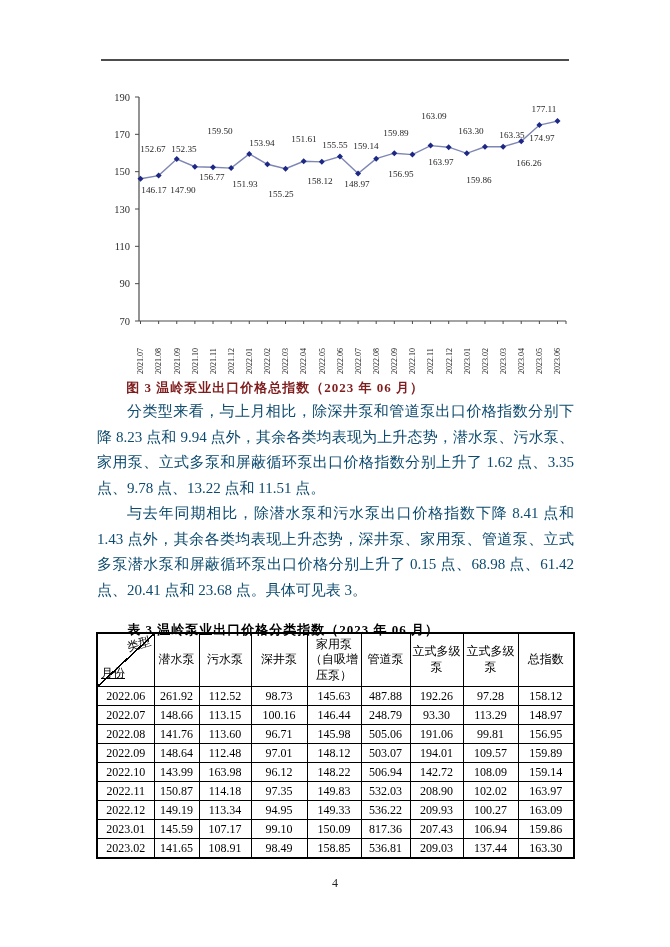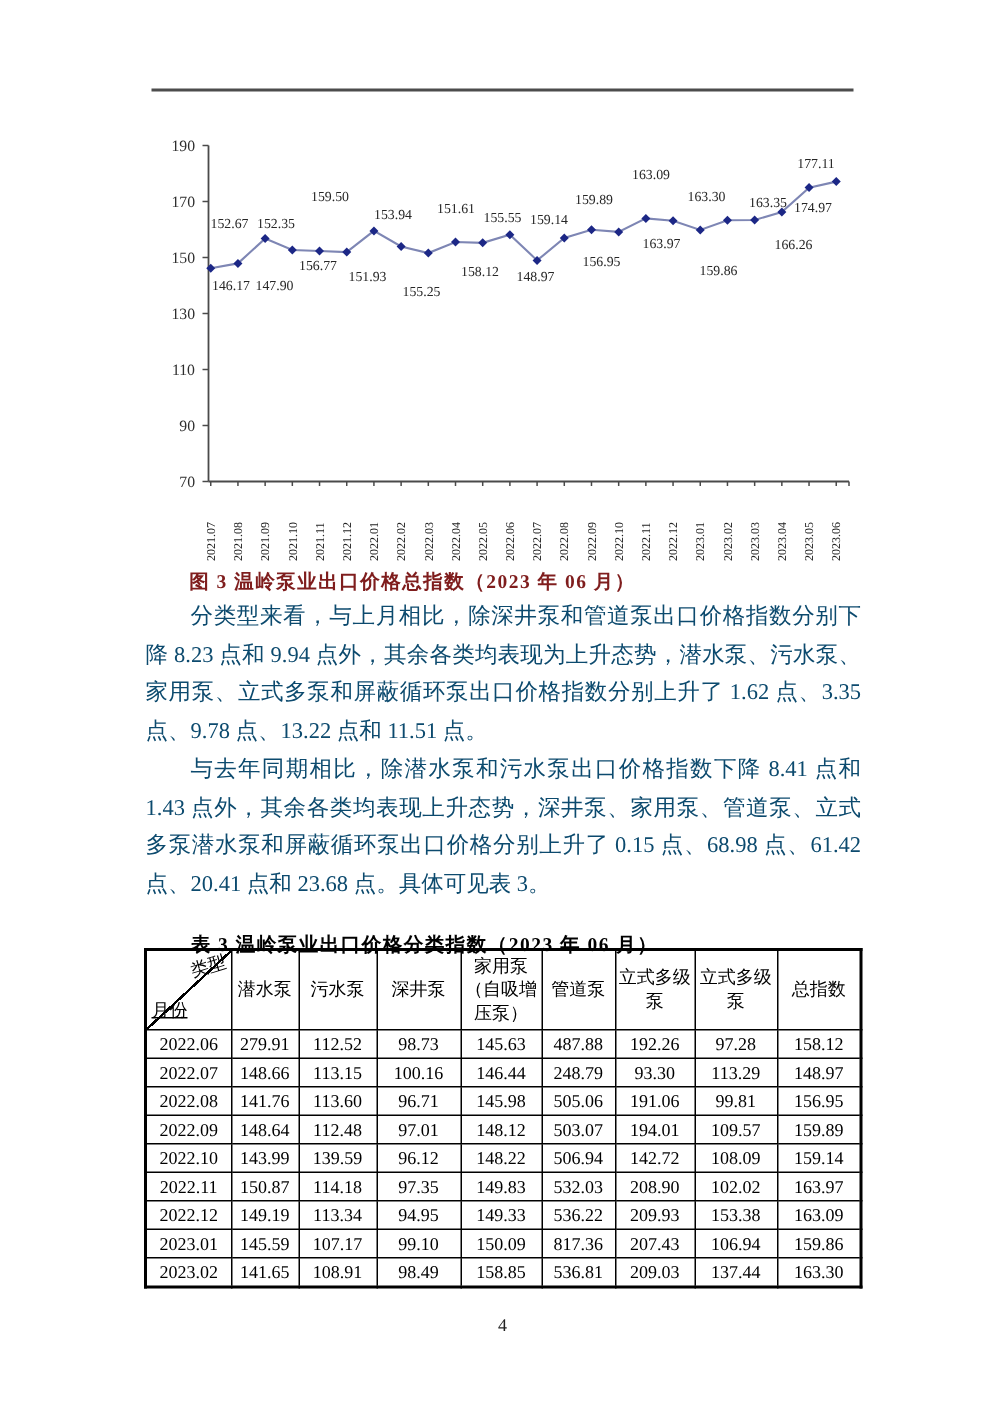--- a/index.html
+++ b/index.html
@@ -208,21 +208,21 @@
           <th>家用泵（自吸增压泵）</th>
           <th>管道泵</th>
           <th>立式多级泵</th>
           <th>立式多级泵</th>
           <th>总指数</th>
         </tr>
     </thead>
     <tbody id="t3-body">
         <tr>
           <td>2022.06</td>
-          <td>279.91</td>
+          <td>261.92</td>
           <td>112.52</td>
           <td>98.73</td>
           <td>145.63</td>
           <td>487.88</td>
           <td>192.26</td>
           <td>97.28</td>
           <td>158.12</td>
         </tr>
         <tr>
           <td>2022.07</td>
@@ -253,21 +253,21 @@
           <td>97.01</td>
           <td>148.12</td>
           <td>503.07</td>
           <td>194.01</td>
           <td>109.57</td>
           <td>159.89</td>
         </tr>
         <tr>
           <td>2022.10</td>
           <td>143.99</td>
-          <td>139.59</td>
+          <td>163.98</td>
           <td>96.12</td>
           <td>148.22</td>
           <td>506.94</td>
           <td>142.72</td>
           <td>108.09</td>
           <td>159.14</td>
         </tr>
         <tr>
           <td>2022.11</td>
           <td>150.87</td>
@@ -280,21 +280,21 @@
           <td>163.97</td>
         </tr>
         <tr>
           <td>2022.12</td>
           <td>149.19</td>
           <td>113.34</td>
           <td>94.95</td>
           <td>149.33</td>
           <td>536.22</td>
           <td>209.93</td>
-          <td>153.38</td>
+          <td>100.27</td>
           <td>163.09</td>
         </tr>
         <tr>
           <td>2023.01</td>
           <td>145.59</td>
           <td>107.17</td>
           <td>99.10</td>
           <td>150.09</td>
           <td>817.36</td>
           <td>207.43</td>

